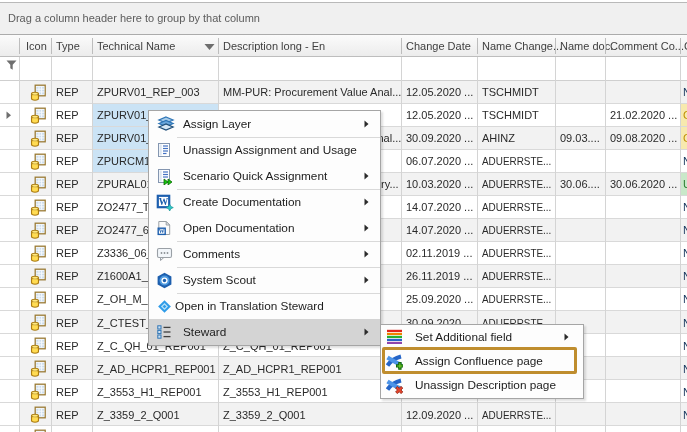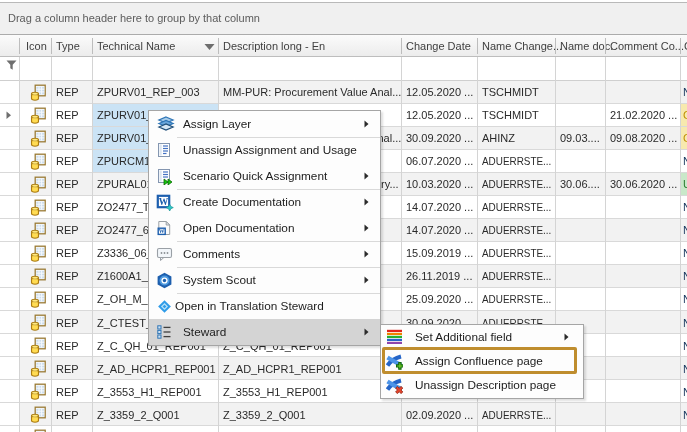--- a/index.html
+++ b/index.html
@@ -182,21 +182,21 @@
 <line x1="9" y1="2.5" x2="9" y2="10.6" stroke="#f6f9fc" stroke-width="1"></line>
 <line x1="11.6" y1="2.5" x2="11.6" y2="10.6" stroke="#f6f9fc" stroke-width="1"></line>
 <line x1="6.2" y1="5.2" x2="14.2" y2="5.2" stroke="#f6f9fc" stroke-width="1"></line>
 <line x1="6.2" y1="7.9" x2="14.2" y2="7.9" stroke="#f6f9fc" stroke-width="1"></line>
 <path d="M1.5 9.8 v4.8 a3.5 1.5 0 0 0 7 0 v-4.8" fill="#ffd23e" stroke="#ab7d15" stroke-width="1.1"></path>
 <ellipse cx="5" cy="9.8" rx="3.5" ry="1.5" fill="#ffe97f" stroke="#ab7d15" stroke-width="1.1"></ellipse>
 <path d="M2.6 10.9 h4.8 v3.6 a2.4 1 0 0 1 -4.8 0 z" fill="#ffdf5e" opacity="0.7"></path>
 </svg></div>
 <div class="cell" style="left:56px;top:247.38px">REP</div>
 <div class="cell" style="left:97px;top:247.38px;width:119px">Z3336_06_REP001</div>
-<div class="cell" style="left:406px;top:247.38px;width:69px">15.09.2019 ...</div>
+<div class="cell" style="left:406px;top:247.38px;width:69px">02.11.2019 ...</div>
 <div class="cell" style="left:482px;top:247.38px;width:85px;transform:scaleX(0.9);transform-origin:0 50%">ADUERRSTE...</div>
 <div class="cell" style="left:683px;top:247.38px;color:#17365d">N</div>
 <div class="abs" style="left:0;top:264.90px;width:687px;height:23.05px;background:#f2f2f2;border-bottom:1px solid #d9d9d9;box-sizing:border-box"></div>
 <div class="abs" style="left:0;top:264.90px;width:19px;height:22.05px;background:#ffffff"></div>
 <div style="position:absolute;left:30px;top:267.9px;line-height:0"><svg width="16" height="17" viewBox="0 0 16 17">
 <rect x="5.2" y="1.2" width="10" height="10.6" fill="#fff" stroke="#9a7b35" stroke-width="1.3"></rect>
 <rect x="6.3" y="2.7" width="7.8" height="7.8" fill="#ccdded"></rect>
 <line x1="9" y1="2.5" x2="9" y2="10.6" stroke="#f6f9fc" stroke-width="1"></line>
 <line x1="11.6" y1="2.5" x2="11.6" y2="10.6" stroke="#f6f9fc" stroke-width="1"></line>
 <line x1="6.2" y1="5.2" x2="14.2" y2="5.2" stroke="#f6f9fc" stroke-width="1"></line>
@@ -312,21 +312,21 @@
 <line x1="11.6" y1="2.5" x2="11.6" y2="10.6" stroke="#f6f9fc" stroke-width="1"></line>
 <line x1="6.2" y1="5.2" x2="14.2" y2="5.2" stroke="#f6f9fc" stroke-width="1"></line>
 <line x1="6.2" y1="7.9" x2="14.2" y2="7.9" stroke="#f6f9fc" stroke-width="1"></line>
 <path d="M1.5 9.8 v4.8 a3.5 1.5 0 0 0 7 0 v-4.8" fill="#ffd23e" stroke="#ab7d15" stroke-width="1.1"></path>
 <ellipse cx="5" cy="9.8" rx="3.5" ry="1.5" fill="#ffe97f" stroke="#ab7d15" stroke-width="1.1"></ellipse>
 <path d="M2.6 10.9 h4.8 v3.6 a2.4 1 0 0 1 -4.8 0 z" fill="#ffdf5e" opacity="0.7"></path>
 </svg></div>
 <div class="cell" style="left:56px;top:408.72px">REP</div>
 <div class="cell" style="left:97px;top:408.72px;width:119px">Z_3359_2_Q001</div>
 <div class="cell" style="left:223px;top:408.72px;width:179px">Z_3359_2_Q001</div>
-<div class="cell" style="left:406px;top:408.72px;width:69px">02.09.2020 ...</div>
+<div class="cell" style="left:406px;top:408.72px;width:69px">12.09.2020 ...</div>
 <div class="cell" style="left:482px;top:408.72px;width:85px;transform:scaleX(0.9);transform-origin:0 50%">ADUERRSTE...</div>
 <div class="cell" style="left:683px;top:408.72px;color:#17365d">N</div>
 <div style="position:absolute;left:30px;top:429.25px;line-height:0"><svg width="16" height="17" viewBox="0 0 16 17">
 <rect x="5.2" y="1.2" width="10" height="10.6" fill="#fff" stroke="#9a7b35" stroke-width="1.3"></rect>
 <rect x="6.3" y="2.7" width="7.8" height="7.8" fill="#ccdded"></rect>
 <line x1="9" y1="2.5" x2="9" y2="10.6" stroke="#f6f9fc" stroke-width="1"></line>
 <line x1="11.6" y1="2.5" x2="11.6" y2="10.6" stroke="#f6f9fc" stroke-width="1"></line>
 <line x1="6.2" y1="5.2" x2="14.2" y2="5.2" stroke="#f6f9fc" stroke-width="1"></line>
 <line x1="6.2" y1="7.9" x2="14.2" y2="7.9" stroke="#f6f9fc" stroke-width="1"></line>
 <path d="M1.5 9.8 v4.8 a3.5 1.5 0 0 0 7 0 v-4.8" fill="#ffd23e" stroke="#ab7d15" stroke-width="1.1"></path>

